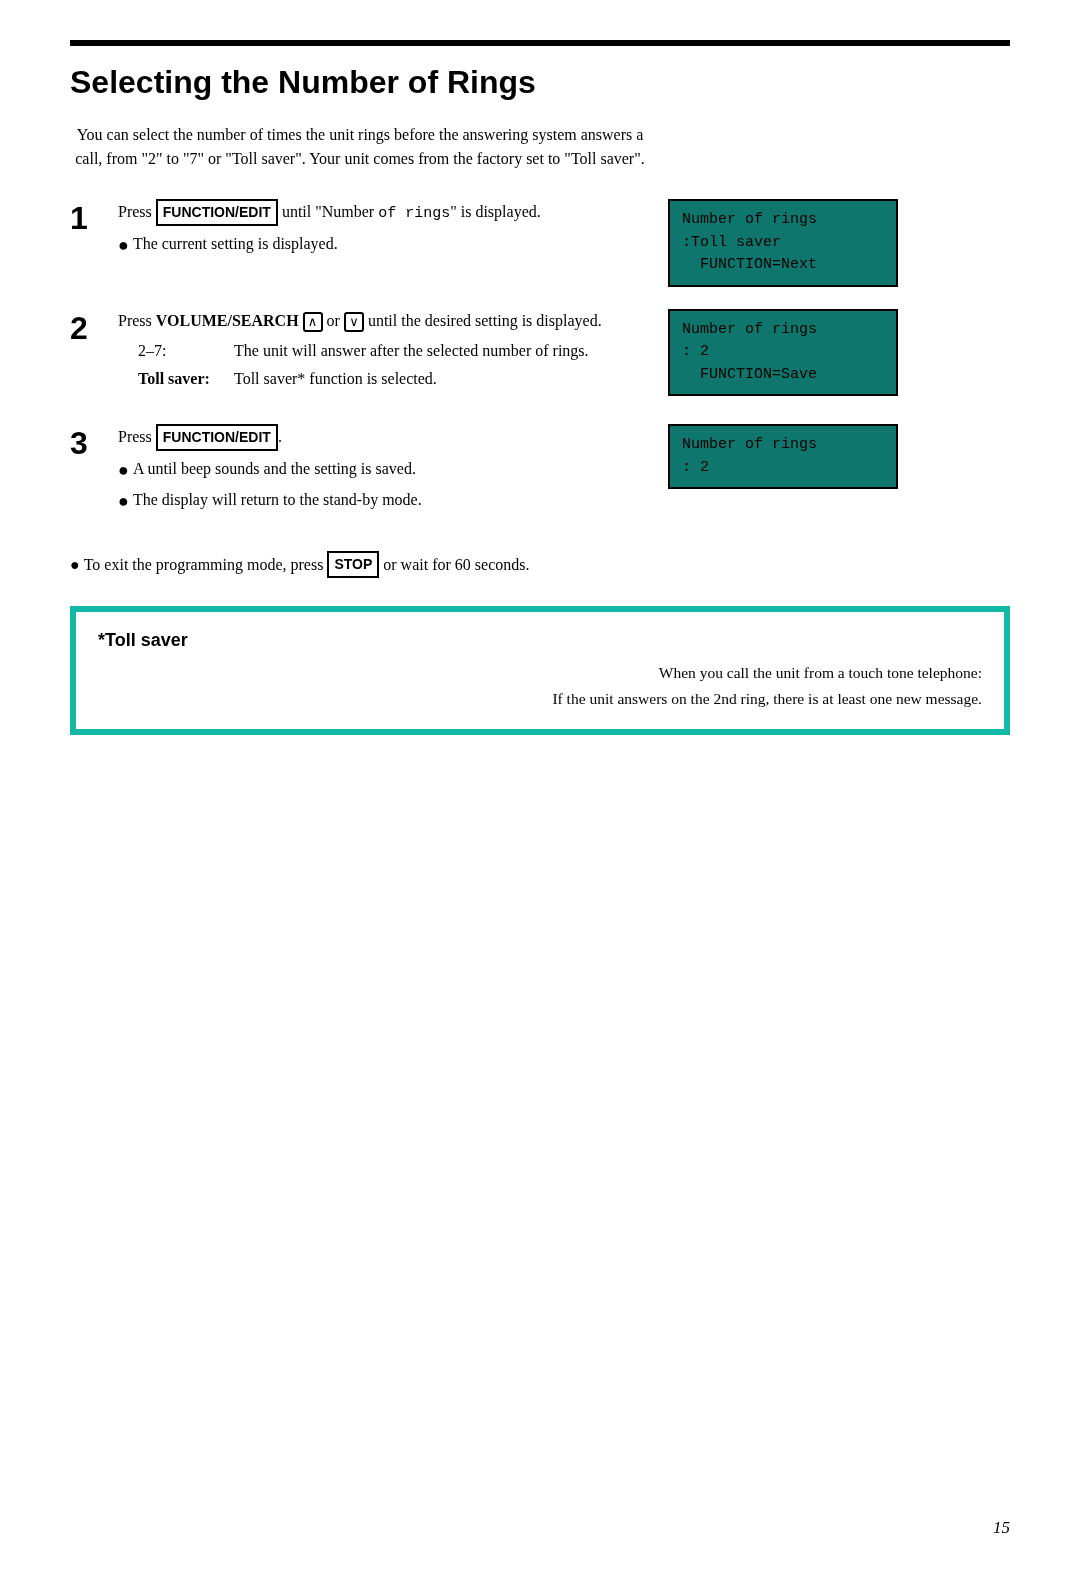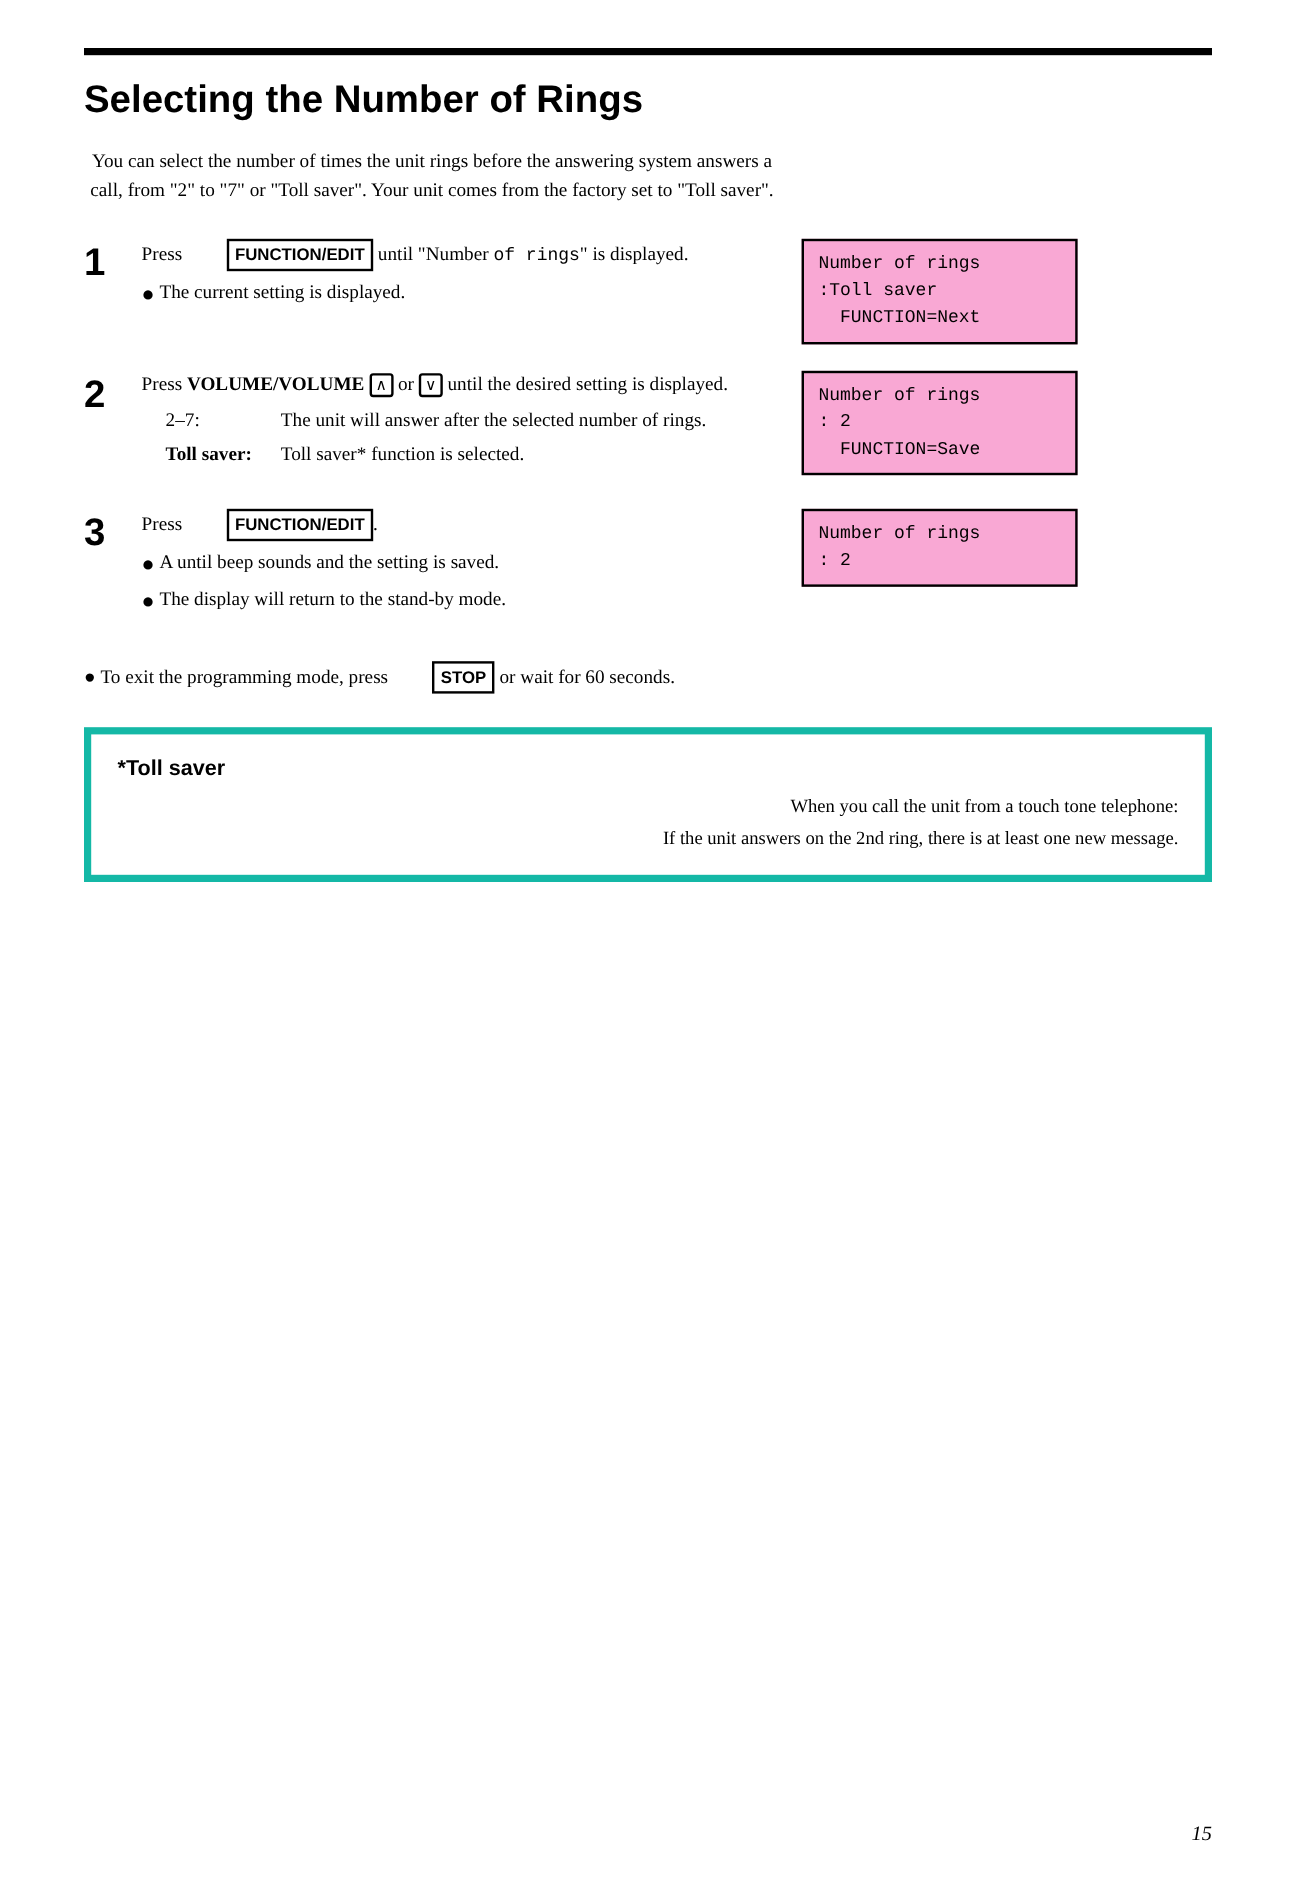--- a/index.html
+++ b/index.html
@@ -85,32 +85,31 @@
       margin-left: 30px;
       min-width: 230px;
     }
 
     .display-box {
       border: 2px solid #000;
       padding: 8px 12px;
       font-family: 'Courier New', Courier, monospace;
       font-size: 15px;
       line-height: 1.5;
-      background: #f9a8d4;
+      background: #0f766e;
       white-space: pre;
     }
 
     kbd {
       font-family: Arial, Helvetica, sans-serif;
       font-size: 14px;
       font-weight: bold;
       border: 2px solid #000;
       padding: 1px 5px;
       display: inline-block;
-      margin-left: 33px;
     }
 
     .code-inline {
       font-family: 'Courier New', Courier, monospace;
       font-size: 15px;
     }
 
     .term-bold {
       font-weight: bold;
     }
@@ -210,21 +209,21 @@
       <div class="display-box">Number of rings
 :Toll saver
   FUNCTION=Next</div>
     </div>
   </div>
 
   <div class="step-row" style="margin-bottom: 28px;">
     <div class="step-number">2</div>
     <div class="step-content">
       <p>
-        Press <span class="term-bold">VOLUME/VOLUME</span>
+        Press <span class="term-bold">VOLUME/SEARCH</span>
         <span class="up-arrow">∧</span>
         or
         <span class="down-arrow">∨</span>
         until the desired setting is displayed.
       </p>
       <div class="sub-list">
         <div class="sub-list-item">
           <span class="term">2–7:</span>
           <span>The unit will answer after the selected number of rings.</span>
         </div>

